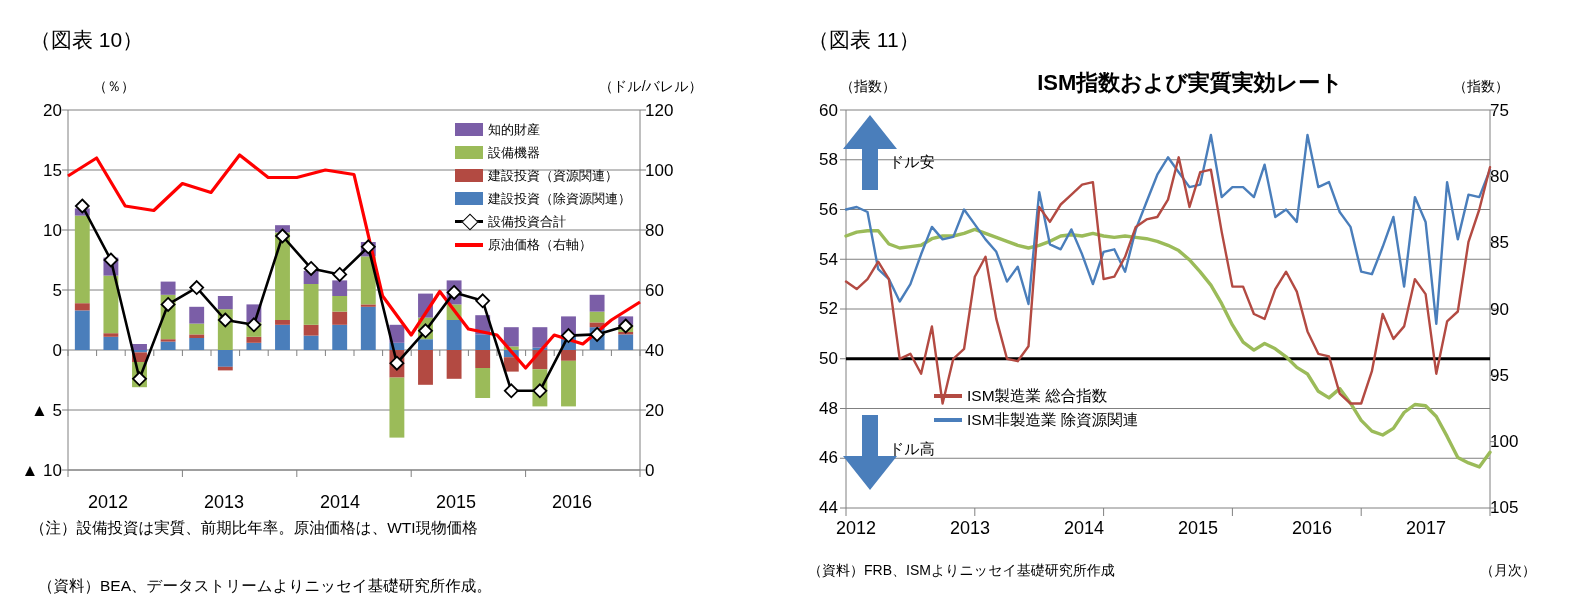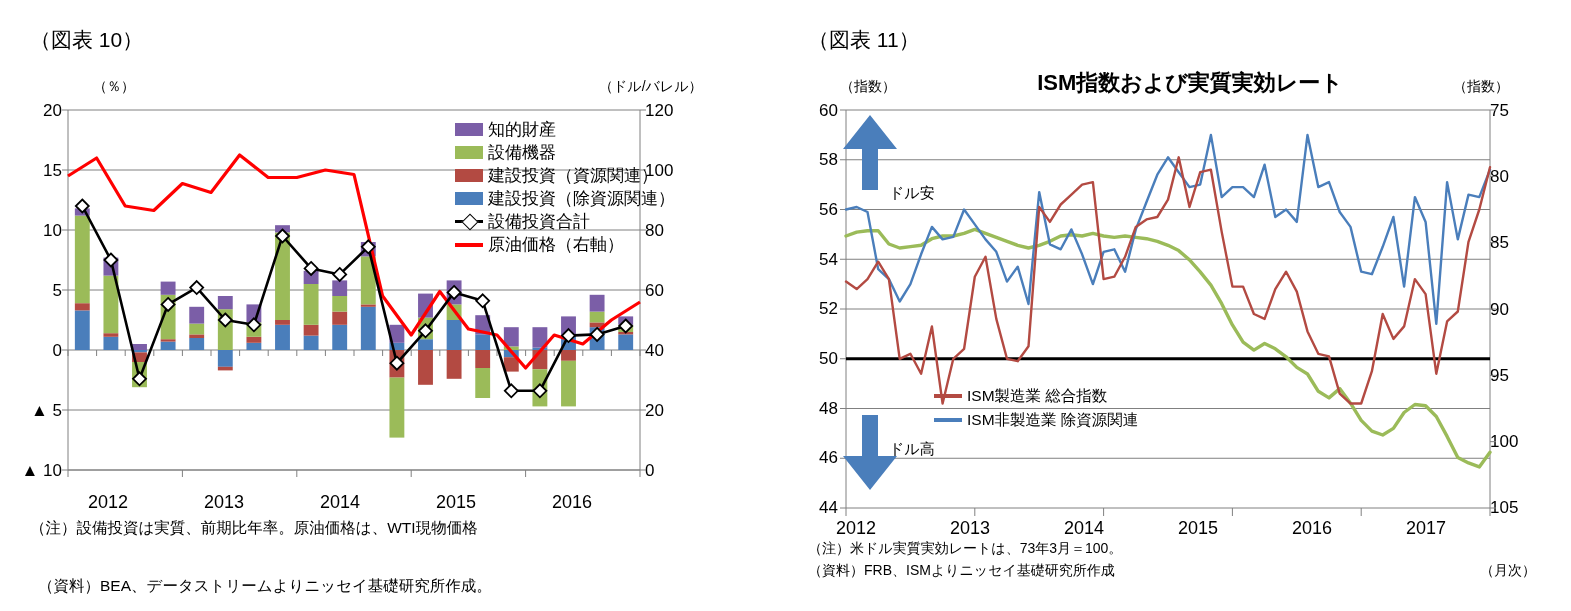--- a/index.html
+++ b/index.html
@@ -48,21 +48,21 @@
     width:28px;height:13px;margin-right:5px;flex:0 0 auto;position:relative;
   }
   .legend-row .sw-line i{
     position:absolute;left:0;top:5px;width:28px;height:3px;display:block;
   }
   .legend-row .sw-line .dia{
     position:absolute;left:9px;top:1px;width:10px;height:10px;background:#fff;
     border:1.6px solid #000;transform:rotate(45deg);
   }
   .legend-row span.lbl{
-    font-size:17px;line-height:19px;white-space:nowrap;
+    font-size:13px;line-height:19px;white-space:nowrap;
   }
   .legend-r .legend-row{height:24px;}
   .legend-r .legend-row span.lbl{font-size:15.5px;}
   .legend-r .legend-row .sw-line i{top:5px;height:4px;}
 
   .arrow-label{position:absolute;font-size:15px;white-space:nowrap;font-weight:normal;}
   svg{position:absolute;left:0;top:0;overflow:visible;}
 </style>
 </head>
 <body>
@@ -351,21 +351,21 @@
       <line x1="571.2" x2="571.2" y1="508" y2="516" stroke="#808080" stroke-width="1"></line>
       <line x1="700" x2="700" y1="508" y2="516" stroke="#808080" stroke-width="1"></line>
       <line x1="56" x2="700" y1="358.75" y2="358.75" stroke="#000" stroke-width="3"></line>
       <path d="M 56.0 236.0 L 66.7 232.1 L 77.5 230.7 L 88.2 230.7 L 98.9 244.0 L 109.7 248.0 L 120.4 246.6 L 131.1 245.3 L 141.9 238.7 L 152.6 236.0 L 163.3 236.0 L 174.1 233.4 L 184.8 229.4 L 195.5 233.4 L 206.3 237.4 L 217.0 241.3 L 227.7 245.3 L 238.5 248.0 L 249.2 245.3 L 259.9 241.3 L 270.7 236.0 L 281.4 234.7 L 292.1 236.0 L 302.9 233.4 L 313.6 236.0 L 324.3 237.4 L 335.1 236.0 L 345.8 237.4 L 356.5 238.7 L 367.3 241.3 L 378.0 245.3 L 388.7 250.6 L 399.5 259.9 L 410.2 271.9 L 420.9 285.1 L 431.7 303.7 L 442.4 324.9 L 453.1 342.2 L 463.9 350.1 L 474.6 343.5 L 485.3 348.8 L 496.1 356.8 L 506.8 367.4 L 517.5 374.0 L 528.3 391.3 L 539.0 397.9 L 549.7 388.6 L 560.5 403.2 L 571.2 420.4 L 581.9 431.1 L 592.7 435.0 L 603.4 428.4 L 614.1 412.5 L 624.9 404.5 L 635.6 405.8 L 646.3 416.5 L 657.1 436.4 L 667.8 457.6 L 678.5 462.9 L 689.3 466.9 L 700.0 452.3" fill="none" stroke="#9BBB59" stroke-width="3.4" stroke-linejoin="round" stroke-linecap="round"></path>
       <path d="M 56.0 209.5 L 66.7 207.0 L 77.5 212.0 L 88.2 269.2 L 98.9 279.1 L 109.7 301.5 L 120.4 284.1 L 131.1 254.3 L 141.9 226.9 L 152.6 239.4 L 163.3 236.9 L 174.1 209.5 L 184.8 224.4 L 195.5 239.4 L 206.3 251.8 L 217.0 281.6 L 227.7 266.7 L 238.5 304.0 L 249.2 192.1 L 259.9 244.3 L 270.7 249.3 L 281.4 229.4 L 292.1 254.3 L 302.9 284.1 L 313.6 251.8 L 324.3 249.3 L 335.1 271.7 L 345.8 229.4 L 356.5 202.0 L 367.3 174.7 L 378.0 157.3 L 388.7 172.2 L 399.5 187.1 L 410.2 184.6 L 420.9 134.9 L 431.7 197.1 L 442.4 187.1 L 453.1 187.1 L 463.9 197.1 L 474.6 164.7 L 485.3 217.0 L 496.1 209.5 L 506.8 221.9 L 517.5 134.9 L 528.3 187.1 L 539.0 182.1 L 549.7 212.0 L 560.5 226.9 L 571.2 271.7 L 581.9 274.2 L 592.7 246.8 L 603.4 217.0 L 614.1 286.6 L 624.9 197.1 L 635.6 221.9 L 646.3 323.9 L 657.1 182.1 L 667.8 239.4 L 678.5 194.6 L 689.3 197.1 L 700.0 169.7" fill="none" stroke="#4A7EBB" stroke-width="2.4" stroke-linejoin="round" stroke-linecap="round"></path>
       <path d="M 56.0 281.6 L 66.7 289.1 L 77.5 279.1 L 88.2 261.7 L 98.9 279.1 L 109.7 358.8 L 120.4 353.8 L 131.1 373.7 L 141.9 326.4 L 152.6 403.5 L 163.3 358.8 L 174.1 348.8 L 184.8 276.7 L 195.5 256.8 L 206.3 318.9 L 217.0 358.8 L 227.7 361.2 L 238.5 346.3 L 249.2 207.0 L 259.9 221.9 L 270.7 204.5 L 281.4 194.6 L 292.1 184.6 L 302.9 182.1 L 313.6 279.1 L 324.3 276.7 L 335.1 256.8 L 345.8 226.9 L 356.5 219.4 L 367.3 217.0 L 378.0 199.6 L 388.7 157.3 L 399.5 207.0 L 410.2 172.2 L 420.9 169.7 L 431.7 231.9 L 442.4 286.6 L 453.1 286.6 L 463.9 314.0 L 474.6 318.9 L 485.3 289.1 L 496.1 271.7 L 506.8 291.6 L 517.5 331.4 L 528.3 353.8 L 539.0 356.3 L 549.7 393.6 L 560.5 403.5 L 571.2 403.5 L 581.9 371.2 L 592.7 314.0 L 603.4 338.9 L 614.1 326.4 L 624.9 279.1 L 635.6 294.1 L 646.3 373.7 L 657.1 321.4 L 667.8 311.5 L 678.5 241.8 L 689.3 209.5 L 700.0 167.2" fill="none" stroke="#B34A42" stroke-width="2.4" stroke-linejoin="round" stroke-linecap="round"></path>
       <polygon points="80,115 107,149 88,149 88,190 72,190 72,149 53,149" fill="#4A7EBB"></polygon>
       <polygon points="80,490 107,456 88,456 88,415 72,415 72,456 53,456" fill="#4A7EBB"></polygon>
     </svg>
 
-  <div class="arrow-label" style="left:99px;top:153px;margin-top:31px;">ドル安</div>
+  <div class="arrow-label" style="left:99px;top:153px;">ドル安</div>
   <div class="arrow-label" style="left:99px;top:440px;">ドル高</div>
 
   <div class="xtick" style="left:16px;top:518px;width:100px;">2012</div>
   <div class="xtick" style="left:130px;top:518px;width:100px;">2013</div>
   <div class="xtick" style="left:244px;top:518px;width:100px;">2014</div>
   <div class="xtick" style="left:358px;top:518px;width:100px;">2015</div>
   <div class="xtick" style="left:472px;top:518px;width:100px;">2016</div>
   <div class="xtick" style="left:586px;top:518px;width:100px;">2017</div>
 
   <div class="legend legend-r" style="left:144px;top:383px;">
@@ -376,16 +376,15 @@
       <span class="lbl">ISM製造業 総合指数</span>
     </div>
     <div class="legend-row">
       <span class="sw-line">
           <i style="background:#4A7EBB"></i>
         </span>
       <span class="lbl">ISM非製造業 除資源関連</span>
     </div>
   </div>
 
-  <div class="note-r" style="left:18px;top:540px;">（注）米ドル実質実効レートは、73年3月＝100。</div>
   <div class="note-r" style="left:18px;top:562px;">（資料）FRB、ISMよりニッセイ基礎研究所作成</div>
   <div class="note-r" style="left:690px;top:562px;">（月次）</div>
 </div>
 
 </body></html>

